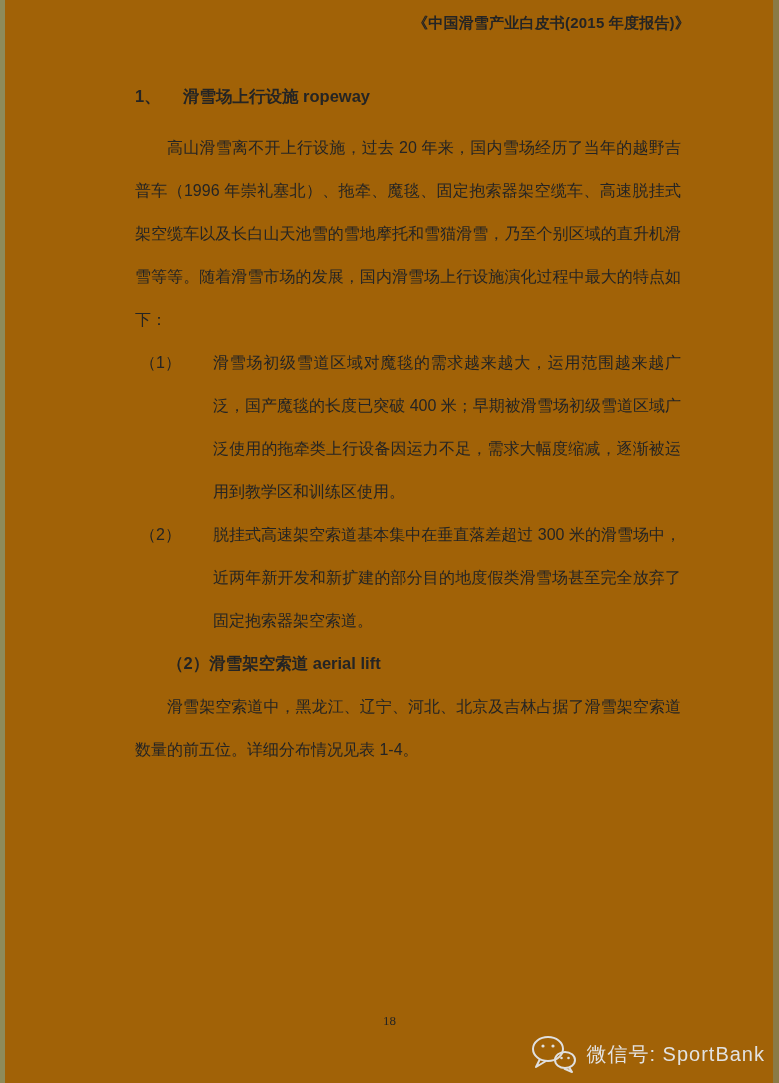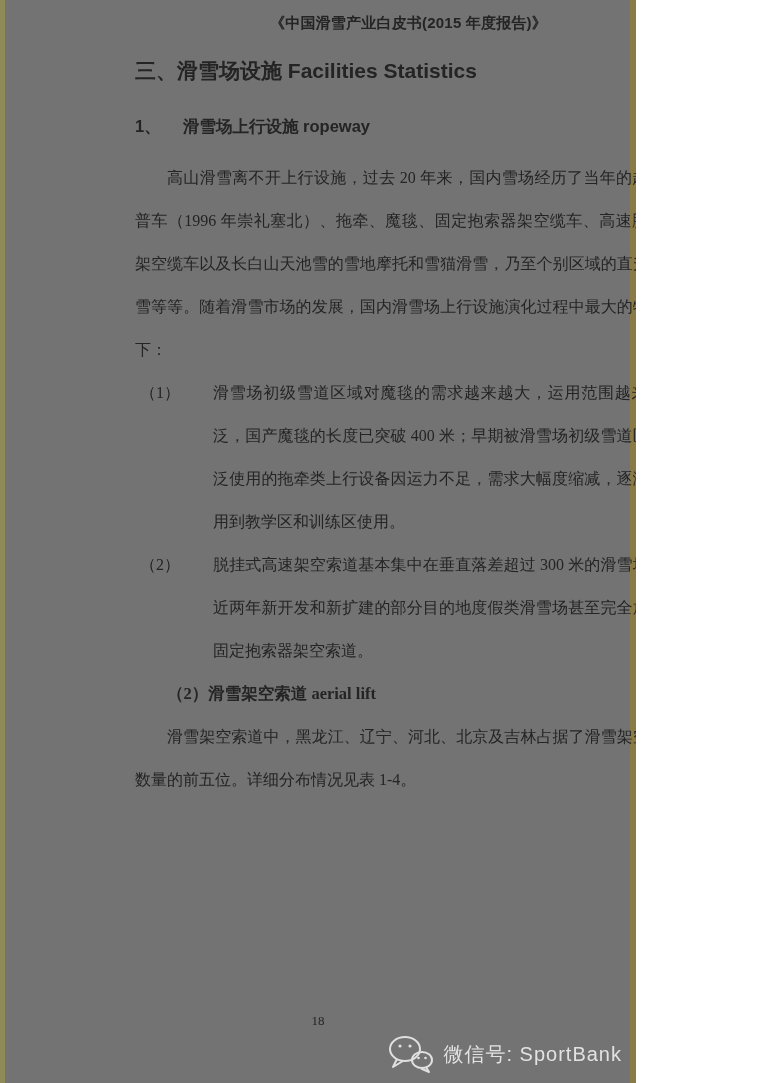--- a/index.html
+++ b/index.html
@@ -1,37 +1,37 @@
 <!DOCTYPE html>
 <html style="--edge-left: #8e8b59; --edge-right: #8a7a45; --text-color: #242424; --watermark-color: #e2e2e2;"><head>
 <meta charset="utf-8">
 <style>
   html,body { margin:0; padding:0; background:#ffffff; }
   .page {
-    position:relative; width:636px; height:1083px;
-    background:#737373; overflow:hidden;
+    position:relative; width:779px; height:1083px;
+    background:#a16207; overflow:hidden;
     font-family:"Liberation Sans","DejaVu Sans",sans-serif;
     color:var(--text-color,#242424);
   }
   .edge-left  { position:absolute; left:0;  top:0; width:5px; height:100%; background:var(--edge-left,#8e8b59); }
   .edge-right { position:absolute; right:0; top:0; width:6px; height:100%; background:var(--edge-right,#8a7a45); }
 
   .doc-header {
     position:absolute; top:14px; right:89px;
     font-size:15px; font-weight:bold; letter-spacing:0.2px;
   }
 
   .content { position:absolute; left:135px; top:56px; width:546px; }
 
   .doc-title { font-size:21px; font-weight:bold; margin:0; line-height:30px; }
 
   .section-heading { margin-top:28px; font-size:16.5px; font-weight:bold; line-height:24px; }
   .section-heading .sec-num { display:inline-block; min-width:48px; }
 
-  .bodytext { margin-top:18px; font-size:16px; line-height:43px; text-align:justify;font-family:Liberation Serif, serif; }
+  .bodytext { margin-top:18px; font-size:16px; line-height:43px; text-align:justify; }
   .bodytext p { margin:0; }
   p.indent { text-indent:32px; }
 
   .num-item { position:relative; padding-left:78px; }
   .num-item .marker { position:absolute; left:5px; top:0; }
 
   .subsection { font-weight:bold; text-indent:32px; font-size:16.5px; }
 
   .page-number {
     position:absolute; bottom:54px; left:0; width:100%;
@@ -50,21 +50,20 @@
 </head>
 <body>
 
 <div class="page">
   <div class="edge-left"></div>
   <div class="edge-right"></div>
 
   <div class="doc-header">《中国滑雪产业白皮书(2015 年度报告)》</div>
 
   <div class="content">
-    <h1 class="doc-title">三、滑雪场设施 Facilities Statistics</h1>
 
     <div class="section-heading">
       <span class="sec-num">1、</span><span>滑雪场上行设施 ropeway</span>
     </div>
 
     <div class="bodytext">
       <p class="indent">高山滑雪离不开上行设施，过去 20 年来，国内雪场经历了当年的越野吉普车（1996 年崇礼塞北）、拖牵、魔毯、固定抱索器架空缆车、高速脱挂式架空缆车以及长白山天池雪的雪地摩托和雪猫滑雪，乃至个别区域的直升机滑雪等等。随着滑雪市场的发展，国内滑雪场上行设施演化过程中最大的特点如下：</p>
 
       <div class="num-item">
         <span class="marker">（1）</span>

